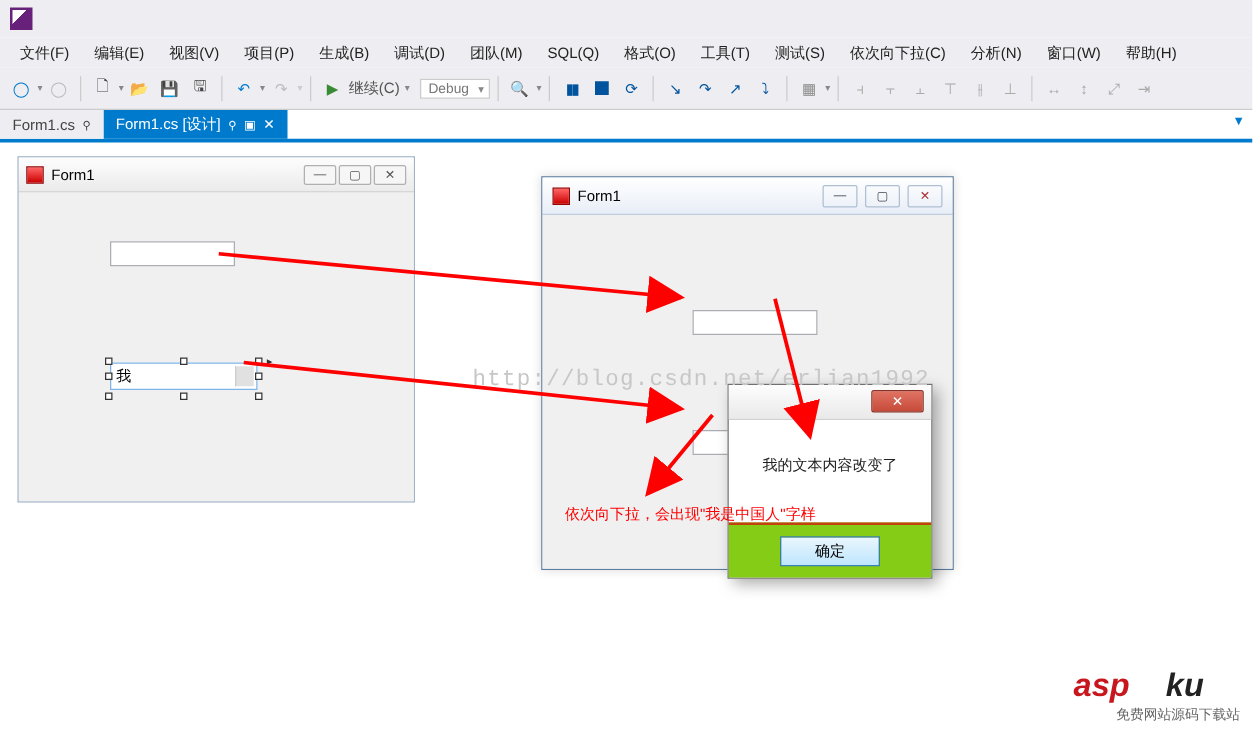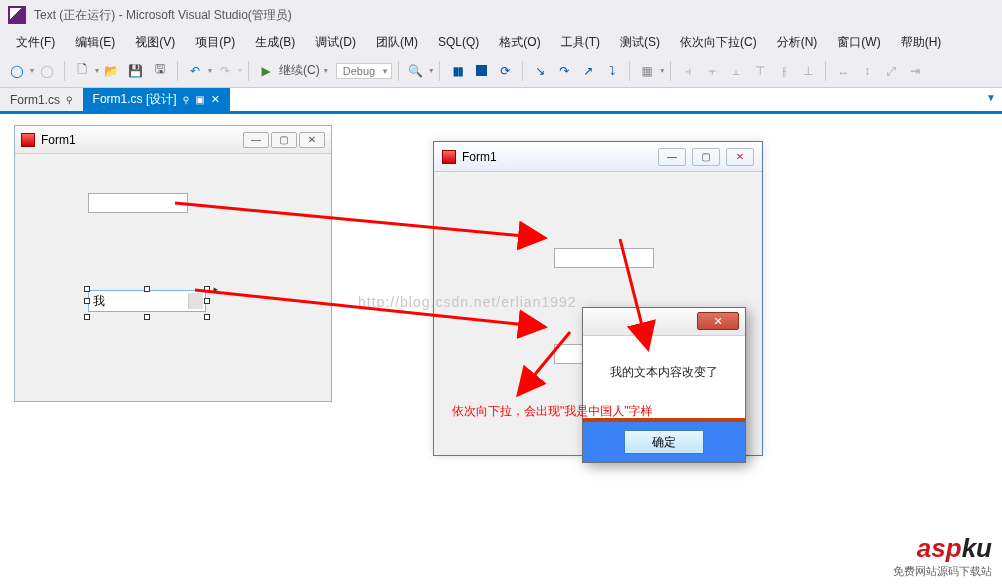--- a/index.html
+++ b/index.html
@@ -64,46 +64,45 @@
 .fr-sys .cx{ color:#a33;}
 .fr-body{ position:relative; height:calc(100% - 30px); background:#f0f0f0;}
 .rbx { position:absolute; width:100px; height:20px; background:#fff; border:1px solid #abadb3;}
 .r1{ left:120px; top:76px;} .r2{ left:120px; top:172px;}
 
 
 .msg { position:absolute; left:582px; top:190px; width:164px; height:156px; background:#fff; border:1px solid #707070; box-shadow:4px 4px 12px rgba(0,0,0,.35);}
 .msg-title{ height:28px; background:linear-gradient(#fdfdfd,#e9e9e9); border-bottom:1px solid #d0d0d0; position:relative;}
 .msg-close{ position:absolute; right:6px; top:4px; width:42px; height:18px; background:linear-gradient(#e07363,#c74a3a); border:1px solid #8a2f22; border-radius:2px; color:#fff; display:flex; align-items:center; justify-content:center; font-size:11px;}
 .msg-body{ padding:28px 0 12px; font-size:12px; text-align:center; color:#222;}
-.msg-foot{ position:absolute; left:0; right:0; bottom:0; height:44px; background:#3b82f6; border-top:4px solid #c2410c; display:flex; align-items:center; justify-content:center;text-align:center;}
+.msg-foot{ position:absolute; left:0; right:0; bottom:0; height:44px; background:#84cc16; border-top:2px solid #c2410c; display:flex; align-items:center; justify-content:center;text-align:center;}
 .msg-btn{ width:80px; height:24px; border:1px solid #3c7fb1; background:linear-gradient(#eaf6fd,#bee6fd); font-size:12px; display:flex; align-items:center; justify-content:center;}
 
 
 .anno{ position:absolute; font-size:12px; color:#f00;}
 .anno1{ left:764px; top:28px; width:236px; line-height:18px;}
 .anno2{ left:452px; top:286px; width:260px;}
 
 
-.wm{ position:absolute; left:358px; top:177px; font-size:14px; color:#c7c7c7; letter-spacing:1px; font-family:Liberation Sans, sans-serif; }
+.wm{ position:absolute; left:378px; top:177px; font-size:18px; color:#c7c7c7; letter-spacing:1px; font-family:Liberation Mono, monospace; }
 
 
 .aspku{ position:absolute; right:10px; bottom:6px; text-align:right;}
 .aspku .big{ font-size:26px; font-weight:bold; font-style:italic;}
-.aspku .r{ color:#c8161d;} .aspku .b{ color:#222;}
+.aspku .r{ color:#c8161d;} .aspku .b{ color:#222;margin-left:29px;}
 .aspku .small{ font-size:11px; color:#666;}
 
 
 .arrows{ position:absolute; inset:0; pointer-events:none;}
 </style>
 </head>
 <body>
 
 <div class="titlebar">
   <div class="vs-icon"></div>
-  <span>Text (正在运行) - Microsoft Visual Studio(管理员)</span>
 </div>
 
 <div class="menubar">
   <span>文件(F)</span>
   <span>编辑(E)</span>
   <span>视图(V)</span>
   <span>项目(P)</span>
   <span>生成(B)</span>
   <span>调试(D)</span>
   <span>团队(M)</span>

